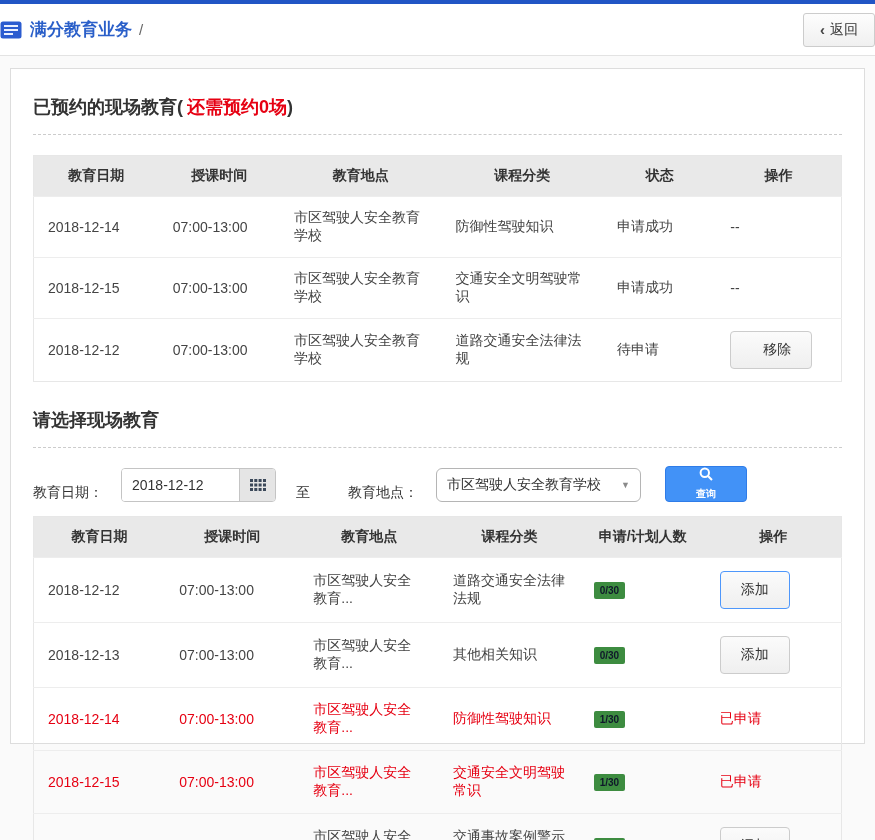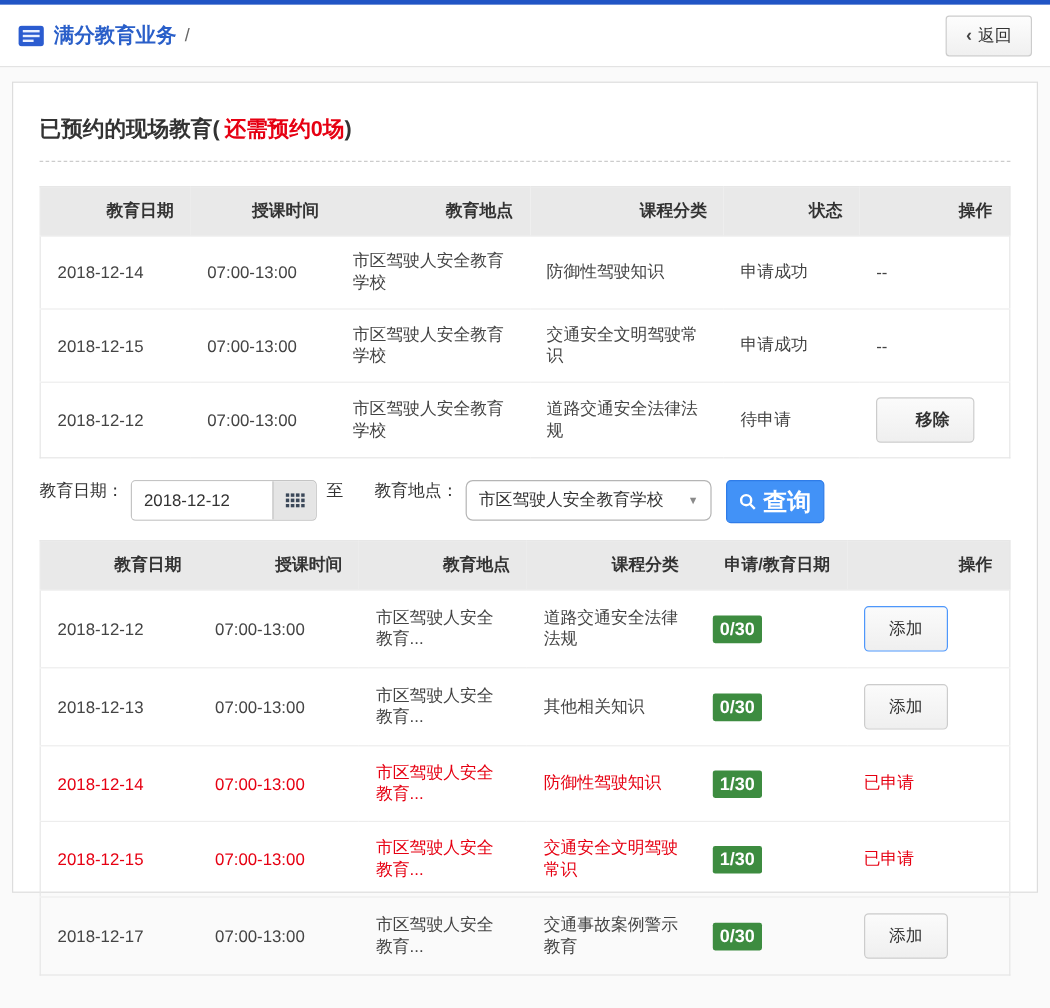--- a/index.html
+++ b/index.html
@@ -4,21 +4,21 @@
 <style>
   * { box-sizing: border-box; margin: 0; padding: 0; }
   html, body { width: 875px; height: 840px; overflow: hidden; }
   body {
     font-family: "Liberation Sans", "DejaVu Sans", sans-serif;
     font-size: 14px; color: #333; background: #fafafa;
   }
   .topbar { height: 4px; background: #2155c5; }
   .header {
     height: 52px; background: #fff; border-bottom: 1px solid #e3e3e3;
-    display: flex; align-items: center; padding: 0 15px;
+    display: flex; align-items: center; padding: 0 0;
   }
   .app-icon { display: flex; align-items: center; margin-right: 8px; }
   .app-title { color: #2a5fc9; font-size: 17px; font-weight: 700; cursor: pointer; }
   .crumb-sep { color: #666; margin: 0 7px; font-size: 15px; }
   .crumb-current { color: #555; font-size: 14.5px; }
   .back-btn {
     margin-left: auto; border: 1px solid #ccc; border-radius: 3px;
     background: linear-gradient(#fdfdfd, #f0f0f0);
     padding: 7px 16px; font-size: 14px; color: #333; cursor: pointer;
     display: flex; align-items: center; gap: 5px;
@@ -31,43 +31,43 @@
   }
   .section-title {
     margin-top: 26px; padding-bottom: 15px; border-bottom: 1px dashed #ccc;
     font-size: 18px; font-weight: 700; color: #333;
   }
   .title-highlight { color: #e60012; margin-left: 4px; }
   .title-suffix { color: #333; }
 
   table.tbl { width: 100%; border-collapse: collapse; border: 1px solid #e7e7e7; font-size: 14px; }
   .tbl thead th {
-    background: #e9e9e9; text-align: right; font-weight: 700; color: #333;
+    background: #e9e9e9; text-align: center; font-weight: 700; color: #333;
     padding: 11px 14px; white-space: nowrap;
   }
   .tbl tbody td { padding: 12px 14px; border-top: 1px solid #ededed; color: #444; vertical-align: middle; }
   .tbl-booked { margin-top: 20px; }
   .tbl-select { margin-top: 14px; }
   .tbl-select tbody td { padding: 13px 14px; }
   tr.applied td { color: #e60012; }
 
   .badge {
-    display: inline-block; background: #3d8c40; color: #ffffff; font-weight: 700;
-    font-size: 15px; padding: 3px 6px; border-radius: 2px;
+    display: inline-block; background: #3d8c40; color: #0f172a; font-weight: 700;
+    font-size: 10px; padding: 3px 6px; border-radius: 2px;
   }
   .btn-table {
     border: 1px solid #ccc; border-radius: 4px; color: #333;
     background: linear-gradient(#fbfbfb, #efefef);
     padding: 9px 20px; font-size: 14px; cursor: pointer;
   }
-  .btn-table.bold { font-weight: 700; padding-left: 32px; }
+  .btn-table.bold { font-weight: 400; padding-left: 32px; }
   .btn-table.focused { border-color: #4e97fb; }
   .dash-cell { color: #666; }
 
-  .filter-row { display: flex; align-items: flex-start; margin: 18px 0 0; }
+  .filter-row { display: flex; align-items: flex-end; margin: 18px 0 0; gap: 12px; }
   .filter-label { color: #333; white-space: nowrap; }
   .date-combo {
     display: flex; align-items: stretch; height: 34px; width: 155px;
     border: 1px solid #c4c4c4; border-radius: 4px; overflow: hidden;
     background: #fff; margin-left: 6px;
   }
   .date-input { border: none; outline: none; width: 117px; padding: 0 10px; font-size: 14px; color: #333;
     font-family: "Liberation Sans", sans-serif; }
   .cal-btn {
     width: 38px; background: #e5e5e5; border: none; border-left: 1px solid #c4c4c4;
@@ -78,22 +78,22 @@
   .select-box {
     width: 205px; height: 34px; margin-left: 6px; background: #fff;
     border: 1px solid #b5b5b5; border-radius: 6px; cursor: pointer;
     display: flex; align-items: center; justify-content: space-between; padding: 0 10px;
   }
   .select-value { color: #333; white-space: nowrap; overflow: hidden; }
   .select-caret { color: #8a8a8a; font-size: 9px; margin-left: 6px; }
   .search-btn {
     width: 82px; height: 36px; margin-left: 12px; cursor: pointer;
     background: #4292f7; border: 1px solid #2f7ce8; border-radius: 4px;
-    color: #fff; font-size: 20px; font-weight: 700;
-    display: flex; align-items: center; justify-content: center; gap: 6px;
+    color: #fff; font-size: 10px; font-weight: 700;
+    display: flex; align-items: center; justify-content: center; gap: 6px; flex-direction: column;
   }
 </style>
 </head>
 <body>
 
 <div class="topbar"></div>
 
 <div class="header">
   <span class="app-icon">
     <svg width="22" height="18" viewBox="0 0 22 18">
@@ -159,20 +159,21 @@
         <td>市区驾驶人安全教育学校</td>
         <td>道路交通安全法律法规</td>
         <td>待申请</td>
         <td>
           <button class="btn-table bold">移除</button>
         </td>
       </tr>
     </tbody>
   </table>
 
+  <div class="section-title">请选择现场教育</div>
 
   <div class="filter-row">
     <span class="filter-label">教育日期：</span>
     <span class="date-combo">
       <input class="date-input" type="text" value="2018-12-12" style="">
       <button class="cal-btn">
         <svg width="16" height="12" viewBox="0 0 16 12">
           <g fill="#3b4859">
             <rect x="0" y="0" width="3" height="3"></rect>
               <rect x="4.3" y="0" width="3" height="3"></rect>
@@ -215,21 +216,21 @@
       <col style="width:17.4%">
         <col style="width:15.6%">
         <col style="width:16.8%">
     </colgroup>
     <thead>
       <tr>
         <th>教育日期</th>
         <th>授课时间</th>
         <th>教育地点</th>
         <th>课程分类</th>
-        <th>申请/教育日期</th>
+        <th>申请/计划人数</th>
         <th>操作</th>
       </tr>
     </thead>
     <tbody>
       <tr>
         <td>2018-12-12</td>
         <td>07:00-13:00</td>
         <td>市区驾驶人安全教育...</td>
         <td>道路交通安全法律法规</td>
         <td><span class="badge">0/30</span></td>

